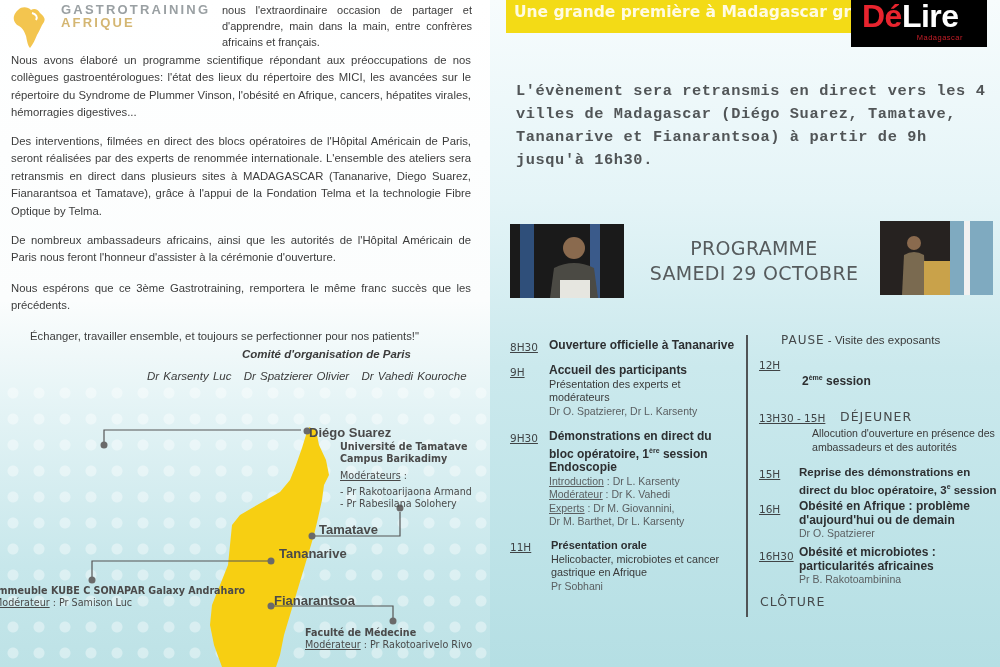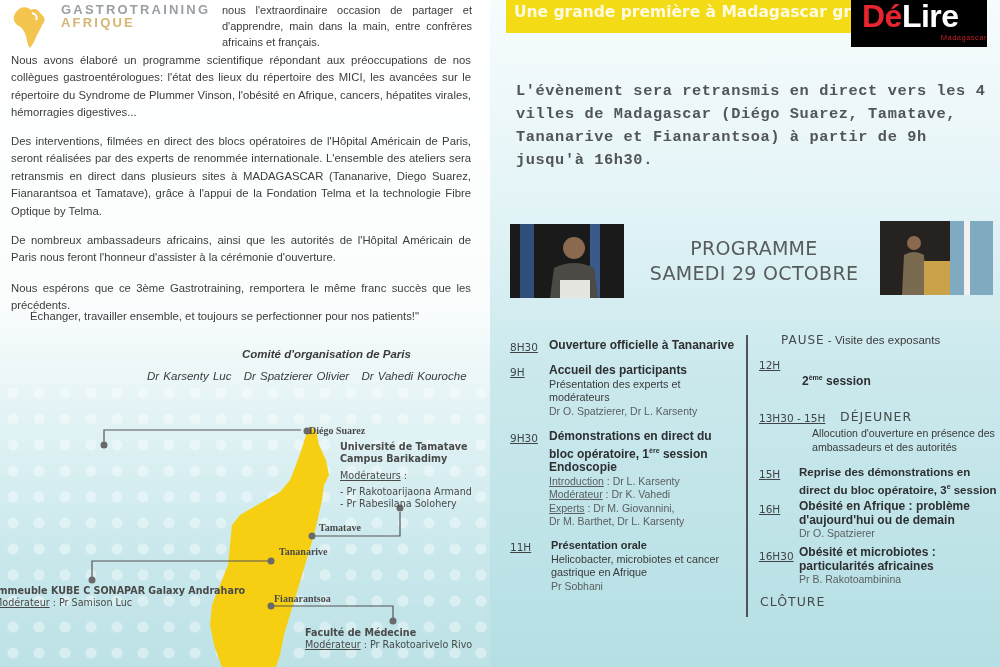--- a/index.html
+++ b/index.html
@@ -41,39 +41,39 @@
   .committee-title {
     position: absolute; left: 242px; top: 348px; font-size: 11.5px; font-style: italic; font-weight: bold; color: #3a3a3a;
   }
   .committee-names {
     position: absolute; left: 147px; top: 370px; font-size: 11.5px; font-style: italic; color: #3a3a3a; word-spacing: 1px;
   }
   .committee-names span { margin-right: 8px; }
 
   
   .map-svg { position: absolute; left: 0; top: 400px; width: 490px; height: 267px; }
-  .map-label { position: absolute; font-size: 10px; font-weight: bold; color: #4a4a4a; font-family: Liberation Serif, serif; padding-left: 24px; }
+  .map-label { position: absolute; font-size: 13px; font-weight: bold; color: #4a4a4a; font-family: Liberation Sans, sans-serif; padding-left: 24px; }
   .site { position: absolute; font-family: "DejaVu Sans", sans-serif; color: #4a4a4a; font-size: 9.6px; line-height: 12px; }
   .site .name { font-weight: bold; }
   .site .u { text-decoration: underline; }
 
   
   .banner {
     position: absolute; left: 506px; top: 0; width: 345px; height: 33px;
     background: #f3db16; color: #fffbe2; font-weight: bold; font-size: 15.5px;
     padding: 3px 0 0 8px; font-family: "DejaVu Sans", sans-serif; white-space: nowrap; overflow: hidden;
   }
   .delire {
     position: absolute; left: 851px; top: 0; width: 136px; height: 47px;
     background: #000; color: #fff;
   }
   .delire .word { position: absolute; left: 11px; top: -2px; font-size: 32px; font-weight: bold; font-family: "Liberation Sans", sans-serif; letter-spacing: -0.5px; }
   .delire .de { color: #e8242e; }
   .delire .lire { color: #ffffff; }
-  .delire .mg { position: absolute; right: 0; top: 33px; font-size: 7.5px; color: #c71e28; letter-spacing: 0.5px; }
+  .delire .mg { position: absolute; right: 24px; top: 33px; font-size: 7.5px; color: #c71e28; letter-spacing: 0.5px; }
 
   .broadcast {
     position: absolute; left: 516px; top: 80px; width: 485px;
     font-family: Liberation Mono, monospace; font-weight: bold; font-size: 15.3px; line-height: 23px;
     color: #515557; letter-spacing: 0.6px;
   }
   .photo { position: absolute; background: #1d1d1d; overflow: hidden; }
   .photo1 { left: 510px; top: 224px; width: 114px; height: 74px; }
   .photo2 { left: 880px; top: 221px; width: 113px; height: 74px; }
   .prog-title {
@@ -106,21 +106,21 @@
     <div class="gt-title">GASTROTRAINING</div>
     <div class="gt-sub">AFRIQUE</div>
   </div>
 
   <div class="intro-top">nous l'extraordinaire occasion de partager et d'apprendre, main dans la main, entre confrères africains et français.</div>
 
   <div class="para" style="top:52px;">Nous avons élaboré un programme scientifique répondant aux préoccupations de nos collègues gastroentérologues: l'état des lieux du répertoire des MICI, les avancées sur le répertoire du Syndrome de Plummer Vinson, l'obésité en Afrique, cancers, hépatites virales, hémorragies digestives...</div>
   <div class="para" style="top:133px;">Des interventions, filmées en direct des blocs opératoires de l'Hôpital Américain de Paris, seront réalisées par des experts de renommée internationale. L'ensemble des ateliers sera retransmis en direct dans plusieurs sites à MADAGASCAR (Tananarive, Diego Suarez, Fianarantsoa et Tamatave), grâce à l'appui de la Fondation Telma et la technologie Fibre Optique by Telma.</div>
   <div class="para" style="top:232px;">De nombreux ambassadeurs africains, ainsi que les autorités de l'Hôpital Américain de Paris nous feront l'honneur d'assister à la cérémonie d'ouverture.</div>
   <div class="para" style="top:280px;">Nous espérons que ce 3ème Gastrotraining, remportera le même franc succès que les précédents.</div>
-  <div class="para" style="top:308px;padding-left:19px;">Échanger, travailler ensemble, et toujours se perfectionner pour nos patients!"</div>
+  <div class="para" style="top:328px;padding-left:19px;">Échanger, travailler ensemble, et toujours se perfectionner pour nos patients!"</div>
 
   <div class="committee-title">Comité d'organisation de Paris</div>
   <div class="committee-names">
     <span>Dr Karsenty Luc</span>
     <span>Dr Spatzierer Olivier</span>
     <span>Dr Vahedi Kouroche</span>
   </div>
 
   <svg class="map-svg" viewBox="0 0 490 267">
     <path d="M309 27 L316 30 L319 45 L326 60 L329 75 L324 85 L322 100 L318 118 L314 135 L308 155 L302 175 L296 195 L290 215 L284 235 L280 255 L276 267 L222 267 L214 245 L210 225 L212 205 L220 185 L228 165 L230 145 L232 125 L240 115 L252 108 L266 100 L280 92 L290 80 L296 65 L302 48 L306 35 Z" fill="#f7cf12"></path>

